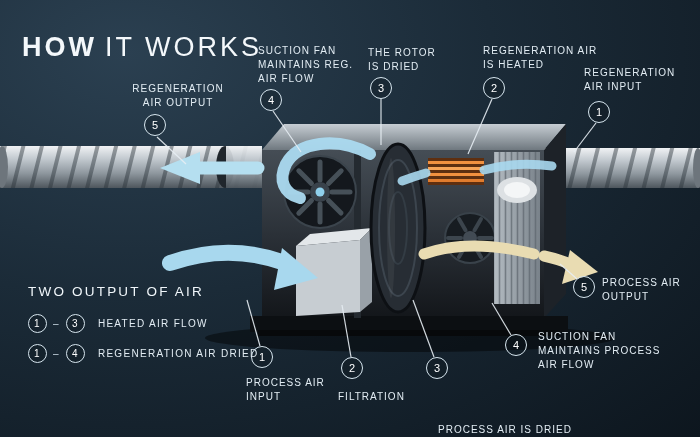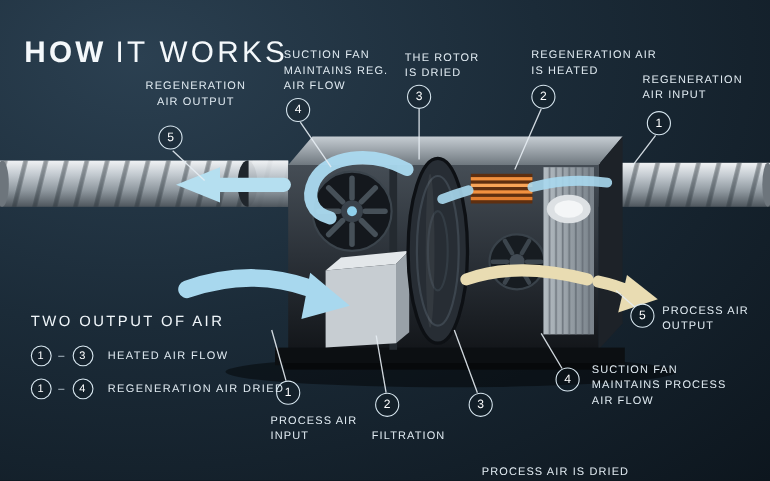--- a/index.html
+++ b/index.html
@@ -196,21 +196,21 @@
   <div class="num-circle" style="left:260px;top:89px;">4</div>
   <div class="num-circle" style="left:370px;top:77px;">3</div>
   <div class="num-circle" style="left:483px;top:77px;">2</div>
   <div class="num-circle" style="left:588px;top:101px;">1</div>
   <div class="num-circle" style="left:573px;top:276px;">5</div>
   <div class="num-circle" style="left:505px;top:334px;">4</div>
   <div class="num-circle" style="left:426px;top:357px;">3</div>
   <div class="num-circle" style="left:341px;top:357px;">2</div>
   <div class="num-circle" style="left:251px;top:346px;">1</div>
 
-  <div class="callout-label ta-center" style="left:126px;top:72px;width:104px;text-align:center;">REGENERATION AIR OUTPUT</div>
+  <div class="callout-label ta-center" style="left:126px;top:82px;width:104px;text-align:center;">REGENERATION AIR OUTPUT</div>
   <div class="callout-label" style="left:258px;top:44px;width:96px;">SUCTION FAN MAINTAINS REG. AIR FLOW</div>
   <div class="callout-label" style="left:368px;top:46px;width:80px;">THE ROTOR IS DRIED</div>
   <div class="callout-label" style="left:483px;top:44px;width:126px;">REGENERATION AIR IS HEATED</div>
   <div class="callout-label" style="left:602px;top:276px;width:86px;">PROCESS AIR OUTPUT</div>
   <div class="callout-label" style="left:584px;top:66px;width:108px;">REGENERATION AIR INPUT</div>
   <div class="callout-label" style="left:538px;top:330px;width:124px;">SUCTION FAN MAINTAINS PROCESS AIR FLOW</div>
   <div class="callout-label" style="left:438px;top:386px;width:152px;margin-top:37px;">PROCESS AIR IS DRIED BY THE ROTOR</div>
   <div class="callout-label" style="left:338px;top:390px;width:90px;">FILTRATION</div>
   <div class="callout-label" style="left:246px;top:376px;width:90px;">PROCESS AIR INPUT</div>
 

